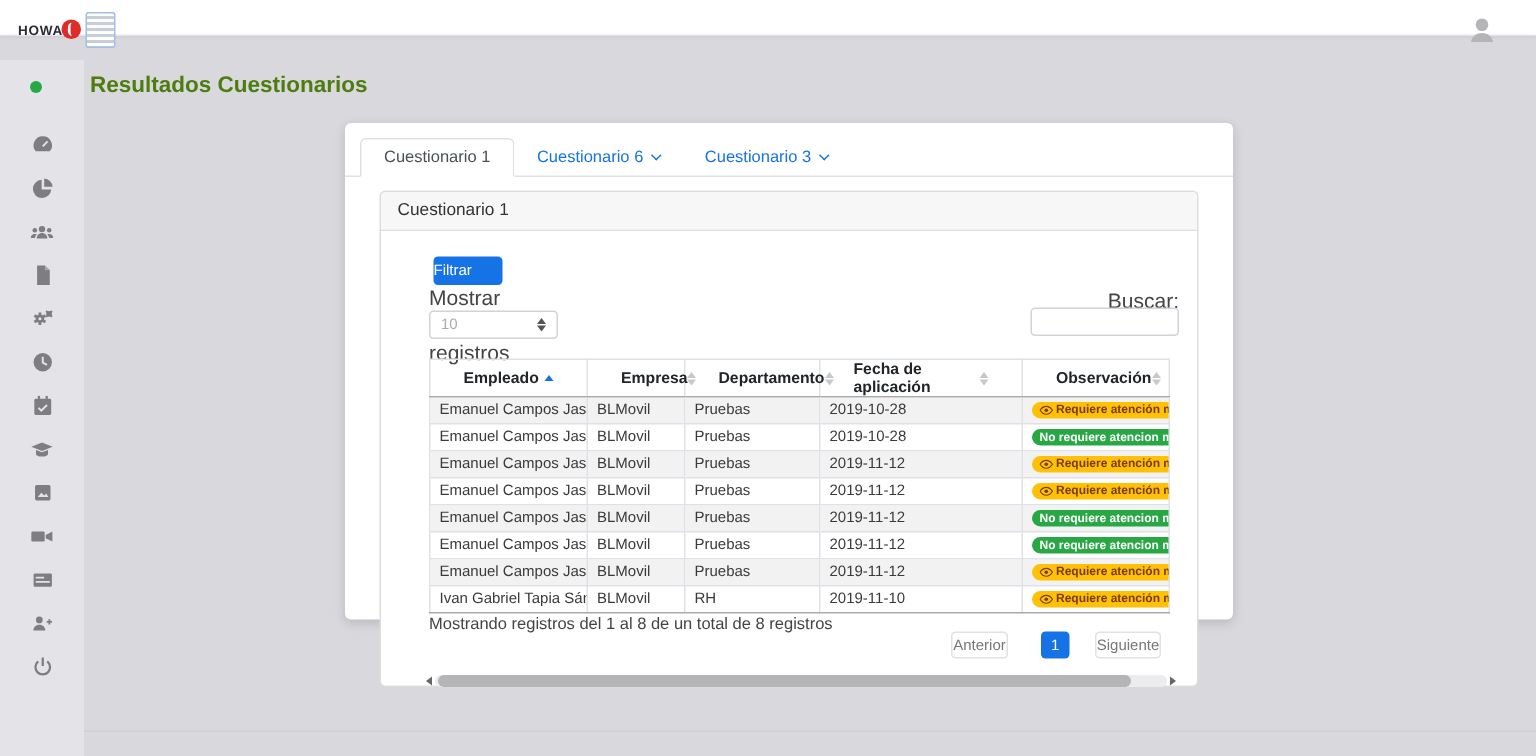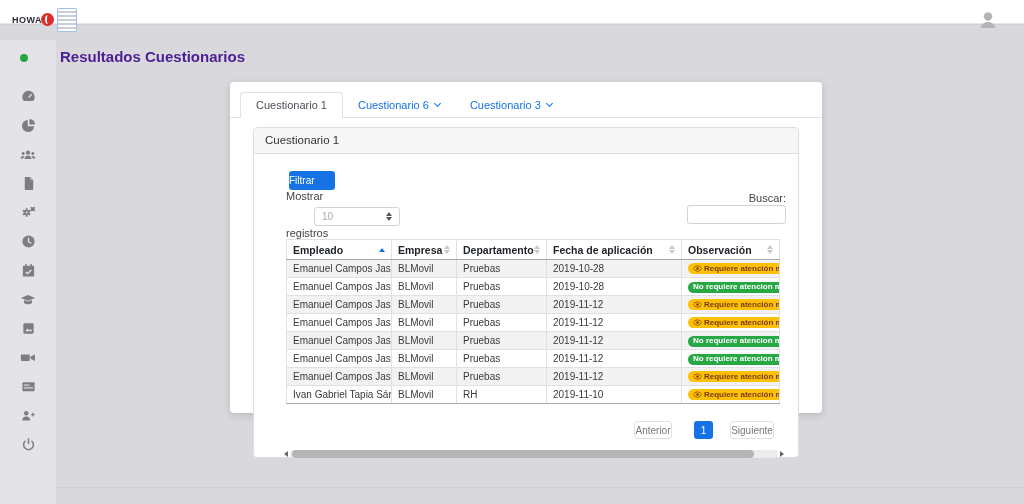--- a/index.html
+++ b/index.html
@@ -22,21 +22,21 @@
 
   
   .sidebar { position:absolute; left:0; top:40px; width:56px; height:464px; background:var(--sidebar-bg,#e4e4e8); }
   .active-dot { position:absolute; left:20px; top:14px; width:8px; height:8px; border-radius:50%;
                 background:var(--dot,#28a745); }
   .side-items { position:absolute; left:0; top:42px; width:56px; list-style:none; }
   .side-item { height:29px; display:flex; align-items:center; justify-content:center; cursor:pointer; }
   .side-item svg { display:block; }
 
   
-  .page-title { position:absolute; left:60px; top:48px; font-size:15px; font-weight:bold; color:#4c1d95; }
+  .page-title { position:absolute; left:60px; top:48px; font-size:15px; font-weight:bold; color:#4d7c0f; }
 
   
   .card { position:absolute; left:230px; top:82px; width:592px; height:331px; background:#fff;
           border-radius:4px; box-shadow:0 2px 8px rgba(0,0,0,.15); }
   .tabbar { position:absolute; left:0; right:0; top:10px; height:26px; border-bottom:1px solid #dee2e6;
             padding-left:10px; display:flex; align-items:flex-end; }
   .tab { font-size:11px; padding:6px 15px; color:var(--primary,#1673e6); cursor:pointer; position:relative;
          display:flex; align-items:center; }
   .tab.active { color:#495057; background:#fff; border:1px solid #dee2e6; border-bottom:1px solid #fff;
                 border-radius:4px 4px 0 0; margin-bottom:-1px; }
@@ -45,40 +45,40 @@
 
   
   .panel { position:absolute; left:23px; top:45px; width:546px; height:331px; border:1px solid #ddd;
            border-radius:4px; background:#fff; }
   .panel-header { height:26px; background:#f7f7f7; border-bottom:1px solid #ddd; border-radius:4px 4px 0 0;
                   font-size:11.5px; color:#333; padding:6px 11px; }
 
   .btn-filter { position:absolute; left:35px; top:43px; width:46px; height:19px; background:var(--primary,#1673e6);
                 color:#fff; font-size:10px; border:none; border-radius:3px; cursor:pointer;
                 display:flex; align-items:center; justify-content:center; gap:20px; font-family:inherit; }
-  .lbl { position:absolute; font-size:11px; color:#444; }
+  .lbl { position:absolute; font-size:14px; color:#444; }
   .lbl-mostrar { left:32px; top:62px; }
   .lbl-registros { left:32px; top:99px; }
   .lbl-buscar { right:12px; top:64px; }
   .select-box { position:absolute; left:32px; top:79px; width:86px; height:19px; border:1px solid #ced4da;
                 border-radius:3px; background:#fff; cursor:pointer; font-size:10px; color:#aaa;
-                display:flex; align-items:center; padding:0 7px;margin-left:28px; }
+                display:flex; align-items:center; padding:0 7px; }
   .updown { margin-left:auto; display:flex; flex-direction:column; gap:1px; }
   .updown i { width:0; height:0; border-left:3px solid transparent; border-right:3px solid transparent; }
   .updown .up { border-bottom:4px solid #555; }
   .updown .dn { border-top:4px solid #555; }
   .search-input { position:absolute; right:12px; top:77px; width:99px; height:19px; border:1px solid #ced4da;
                   border-radius:3px; font-size:10px; padding:0 5px; font-family:inherit; }
 
   
   .tbl { position:absolute; left:32px; top:111px; width:493px; border-collapse:collapse; table-layout:fixed; }
   .tbl col:nth-child(1){width:105px;} .tbl col:nth-child(2){width:65px;} .tbl col:nth-child(3){width:90px;}
   .tbl col:nth-child(4){width:135px;} .tbl col:nth-child(5){width:98px;}
   .tbl th { height:20px; font-size:10.5px; font-weight:bold; color:#212529; text-align:left;
-            border:1px solid #dee2e6; border-bottom:1px solid #aaa; padding:0 6px; cursor:pointer; }
+            border:1px solid #dee2e6; border-bottom:1px solid #aaa; padding:0 22px; cursor:pointer; }
   .th-inner { display:flex; align-items:center; justify-content:space-between; }
   .sort { display:flex; flex-direction:column; gap:1px; }
   .sort i { width:0; height:0; border-left:3.5px solid transparent; border-right:3.5px solid transparent; }
   .sort .up { border-bottom:4px solid #c8c8c8; }
   .sort .dn { border-top:4px solid #c8c8c8; }
   .sort.asc .up { border-bottom-color:var(--primary,#1673e6); }
   .tbl td { height:18px; font-size:10px; color:#3a3a3a; border:1px solid #dee2e6; padding:0 6px;
             white-space:nowrap; overflow:hidden; }
   .tbl tr:nth-child(odd) td { background:var(--stripe,#f2f2f2); }
   .tbl tbody tr:last-child td { border-bottom:1px solid #aaa; }
@@ -434,20 +434,21 @@
                   <svg width="9" height="7" viewBox="0 0 12 8">
                     <path d="M6 .5C3.4.5 1.4 2.6.5 4c.9 1.4 2.9 3.5 5.5 3.5S10.6 5.4 11.5 4C10.6 2.6 8.6.5 6 .5z" fill="none" stroke="currentColor" stroke-width="1"></path>
                     <circle cx="6" cy="4" r="1.6" fill="currentColor"></circle>
                   </svg>
                   <span>Requiere atención medica</span>
                 </span></td>
             </tr>
           </tbody>
       </table>
 
+      <div class="info">Mostrando registros del 1 al 8 de un total de 8 registros</div>
 
       <div class="pg-btn pg-prev">Anterior</div>
       <div class="pg-btn pg-cur">1</div>
       <div class="pg-btn pg-next">Siguiente</div>
 
       <div class="hscroll">
         <i class="hs-arrow hs-left"></i>
         <div class="hs-track">
           <div class="hs-thumb"></div>
         </div>

